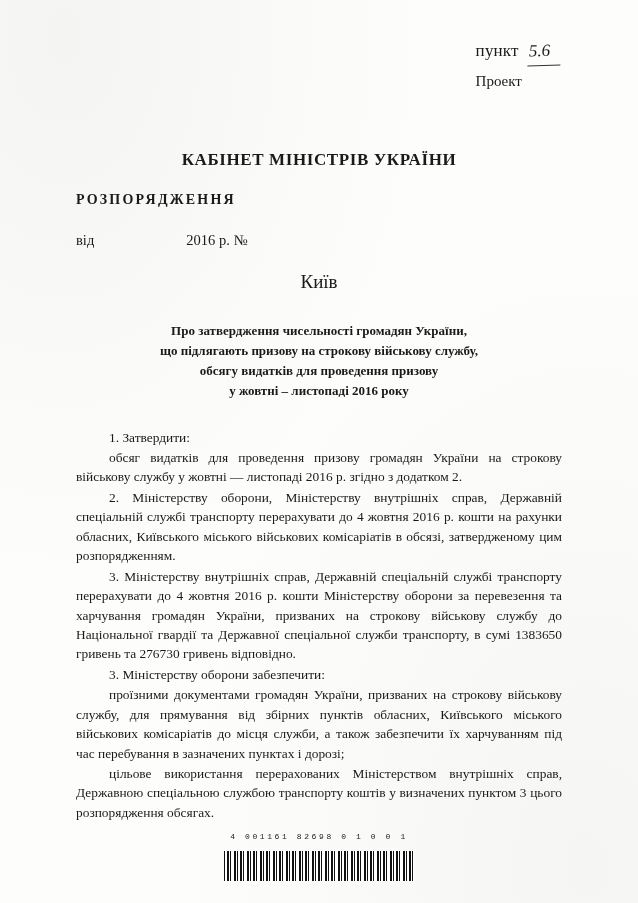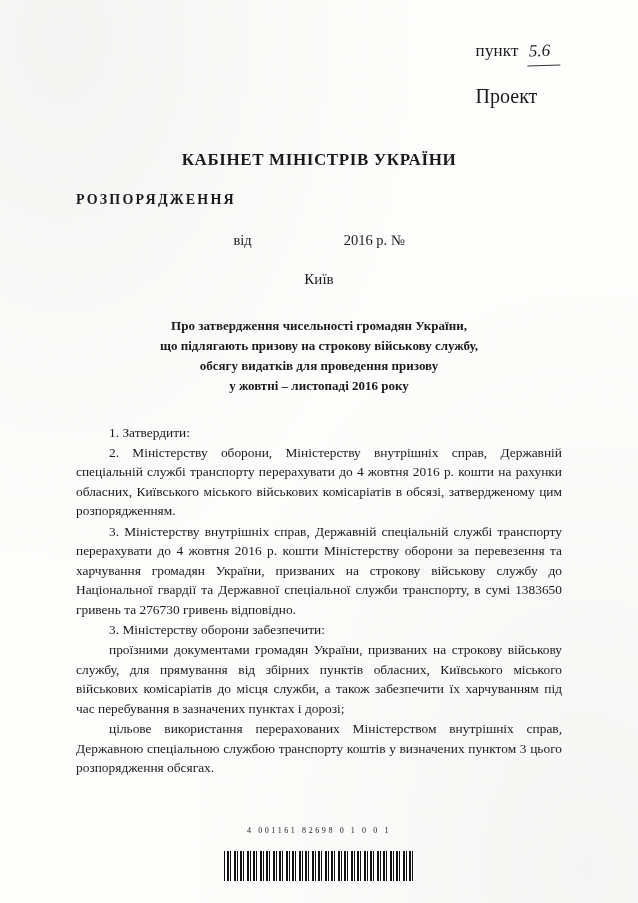--- a/index.html
+++ b/index.html
@@ -49,22 +49,22 @@
     font-family: "Liberation Serif", serif;
     font-style: italic;
     font-size: 17px;
     margin-left: 8px;
     border-bottom: 1.2px solid #333;
     padding: 0 10px 1px 2px;
     display: inline-block;
     transform: rotate(-1.5deg);
   }
   .proekt {
-    font-size: 20px;
-    margin-top: 15px;
+    font-size: 15px;
+    margin-top: 4px;
   }
   .doc-body {
     position: absolute;
     top: 150px;
     left: 76px;
     width: 486px;
   }
   .org-title {
     text-align: center;
     font-size: 17px;
@@ -73,31 +73,31 @@
     margin: 0 0 22px 0;
   }
   .doc-type {
     text-align: left;
     font-size: 14px;
     font-weight: bold;
     letter-spacing: 2.2px;
     margin: 0 0 24px 0;
   }
   .date-line {
-    text-align: center;
+    text-align: left;
     font-size: 14.5px;
     margin: 0 0 22px 0;
   }
   .date-line .vid {
     display: inline-block;
     margin-right: 92px;
   }
   .city {
     text-align: center;
-    font-size: 15px;
+    font-size: 19px;
     margin: 0 0 28px 0;
   }
   .subject {
     text-align: center;
     font-size: 13px;
     font-weight: bold;
     line-height: 1.55;
     margin: 0 0 26px 0;
   }
   .subject div {
@@ -113,25 +113,25 @@
     hyphens: none;
   }
   .footer-area {
     position: absolute;
     left: 0;
     right: 0;
     bottom: 18px;
     text-align: center;
   }
   .barcode-digits {
-    font-family: Liberation Serif, serif;
+    font-family: Liberation Mono, monospace;
     font-size: 8px;
     letter-spacing: 2.6px;
     color: #222;
-    margin-bottom: 16px;
+    margin-bottom: 10px;
   }
   .barcode {
     display: inline-block;
     height: 30px;
     width: 190px;
     background-image: repeating-linear-gradient(
       to right,
       #111 0px, #111 1px,
       #fff 1px, #fff 3px,
       #111 3px, #111 5px,
@@ -170,20 +170,21 @@
     <div class="city">Київ</div>
 
     <div class="subject">
       <div>Про затвердження чисельності громадян України,</div>
       <div>що підлягають призову на строкову військову службу,</div>
       <div>обсягу видатків для проведення призову</div>
       <div>у жовтні – листопаді 2016 року</div>
     </div>
 
     <p class="body-par">1. Затвердити:</p>
+    <p class="body-par">обсяг видатків для проведення призову громадян України на строкову військову службу у жовтні — листопаді 2016 р. згідно з додатком 2.</p>
     <p class="body-par">2. Міністерству оборони, Міністерству внутрішніх справ, Державній спеціальній службі транспорту перерахувати до 4 жовтня 2016 р. кошти на рахунки обласних, Київського міського військових комісаріатів в обсязі, затвердженому цим розпорядженням.</p>
     <p class="body-par">3. Міністерству внутрішніх справ, Державній спеціальній службі транспорту перерахувати до 4 жовтня 2016 р. кошти Міністерству оборони за перевезення та харчування громадян України, призваних на строкову військову службу до Національної гвардії та Державної спеціальної служби транспорту, в сумі 1383650 гривень та 276730 гривень відповідно.</p>
     <p class="body-par">3. Міністерству оборони забезпечити:</p>
     <p class="body-par">проїзними документами громадян України, призваних на строкову військову службу, для прямування від збірних пунктів обласних, Київського міського військових комісаріатів до місця служби, а також забезпечити їх харчуванням під час перебування в зазначених пунктах і дорозі;</p>
     <p class="body-par">цільове використання перерахованих Міністерством внутрішніх справ, Державною спеціальною службою транспорту коштів у визначених пунктом 3 цього розпорядження обсягах.</p>
 
   </div>
 
   <div class="footer-area">
     <div class="barcode-digits">4 001161 82698   0 1 0 0 1</div>

